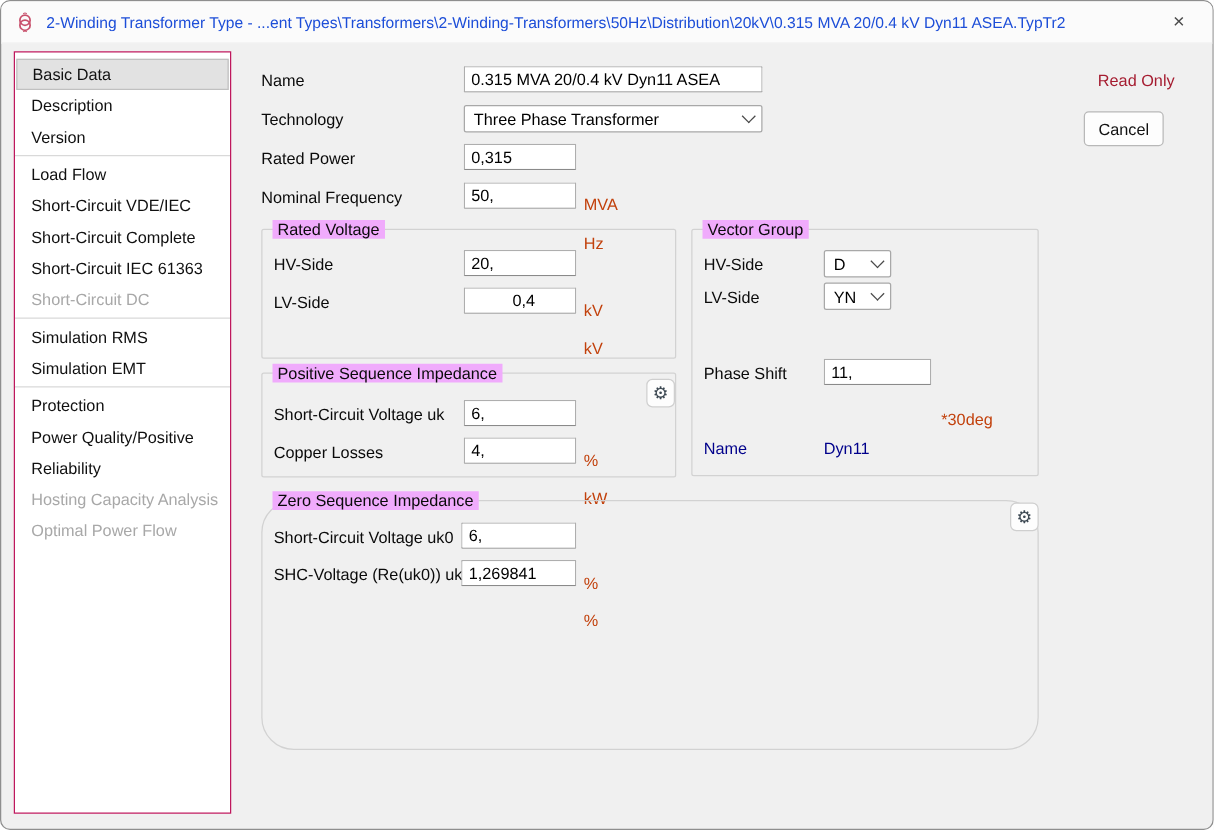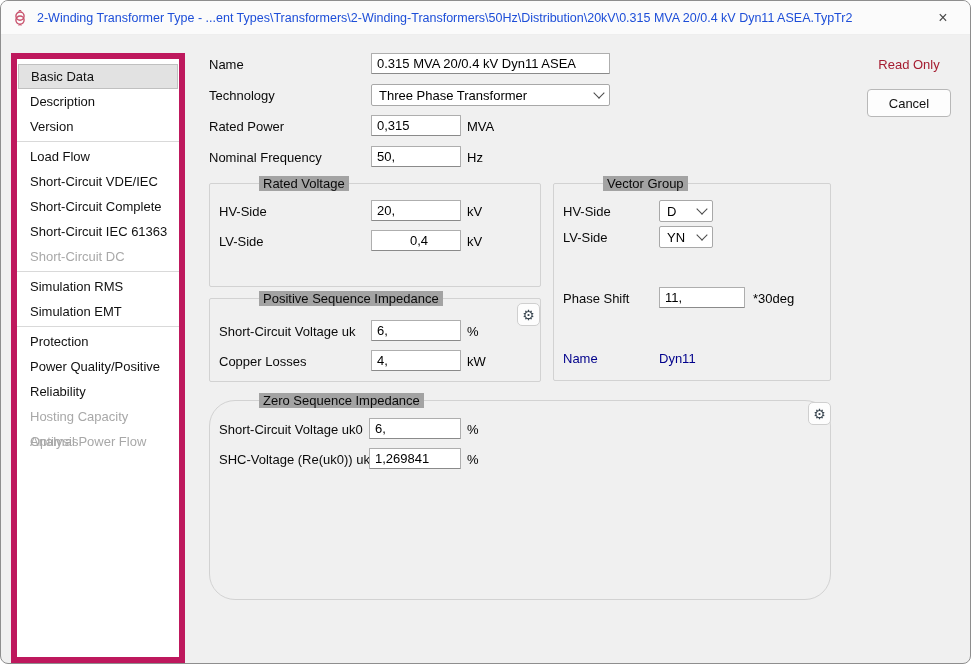--- a/index.html
+++ b/index.html
@@ -22,46 +22,46 @@
     margin-left:9px; font-size:12.5px; color:#1d4ed8; white-space:nowrap;
     overflow:hidden; text-overflow:ellipsis; max-width:860px;
   }
   .close-btn {
     position:absolute; right:8px; top:4px; width:38px; height:26px;
     display:flex; align-items:center; justify-content:center;
     font-size:16px; color:#4a4a4a; cursor:default; border-radius:4px;
   }
   
   .sidebar {
-    position:absolute; left:10px; top:52px; width:174px; height:610px;
-    background:#ffffff; border:6px solid #be185d; box-sizing:border-box;
+    position:absolute; left:10px; top:40px; width:174px; height:610px;
+    background:#ffffff; border:1px solid #be185d; box-sizing:border-box;
     padding-top:5px;
   }
   .side-item {
     height:25px; line-height:25px; padding-left:12px; font-size:13px;
     color:#101010; margin:0 1px; cursor:default; box-sizing:border-box;
   }
   .side-item.selected {
     background:#e2e2e2; border:1px solid #c0c0c0; line-height:23px;
   }
   .side-item.disabled { color:#a8a8a8; }
   .side-sep { height:1px; background:#d9d9d9; margin:2px 0; }
   
   .lbl { position:absolute; font-size:13px; color:#0a0a0a; height:21px; line-height:21px; white-space:nowrap; }
-  .unit { position:absolute; font-size:13px; color:#000000; height:21px; line-height:21px; white-space:nowrap; }
+  .unit { position:absolute; font-size:13px; color:#c2410c; height:21px; line-height:21px; white-space:nowrap;margin-top:37px; }
   .inp {
     position:absolute; height:21px; box-sizing:border-box;
     border:1px solid #aeaeae; border-bottom-color:#8a8a8a; border-radius:1px;
     background:#ffffff; font:13px "Liberation Sans", sans-serif;
     padding:0 5px; color:#000; outline:none;
   }
   .grp { position:absolute; border:1px solid #d2d2d2; border-radius:2px; box-sizing:border-box; }
   .grp-title {
-    position:absolute; top:-8px; left:8px; background:#a3a3a3;
-    padding:0 4px; font-size:13px; color:#0a0a0a; white-space:nowrap;margin-left:41px;
+    position:absolute; top:-8px; left:8px; background:#f0abfc;
+    padding:0 4px; font-size:13px; color:#0a0a0a; white-space:nowrap;
   }
   .dd {
     position:absolute; box-sizing:border-box; height:22px; background:#fff;
     border:1px solid #a8a8a8; border-radius:2px; font-size:13px; color:#000;
     padding:0 6px 0 7px; display:flex; align-items:center; justify-content:space-between;
     cursor:default;
   }
   .chev {
     width:7px; height:7px; border-right:1.4px solid #4a4a4a; border-bottom:1.4px solid #4a4a4a;
     transform:rotate(45deg); margin-top:-4px; margin-left:8px; flex:0 0 auto;
@@ -71,21 +71,21 @@
     background:#fdfdfd; border:1px solid #cfcfcf; border-radius:5px;
     display:flex; align-items:center; justify-content:center;
     font-family:"DejaVu Sans", sans-serif; font-size:14px; color:#3c4852; cursor:default;
   }
   .navy { color:#00008B; }
   .readonly-text {
     position:absolute; left:856px; top:56px; width:104px; text-align:center;
     font-size:13px; color:#A51C30;
   }
   .cancel-btn {
-    position:absolute; left:866px; top:88px; width:84px; height:28px;
+    position:absolute; left:866px; top:88px; width:64px; height:28px;
     background:#fdfdfd; border:1px solid #b8b8b8; border-radius:4px;
     font:13px "Liberation Sans", sans-serif; color:#111; cursor:default;
   }
 </style>
 </head>
 <body>
 
 <div class="win">
 
   <div class="titlebar">

